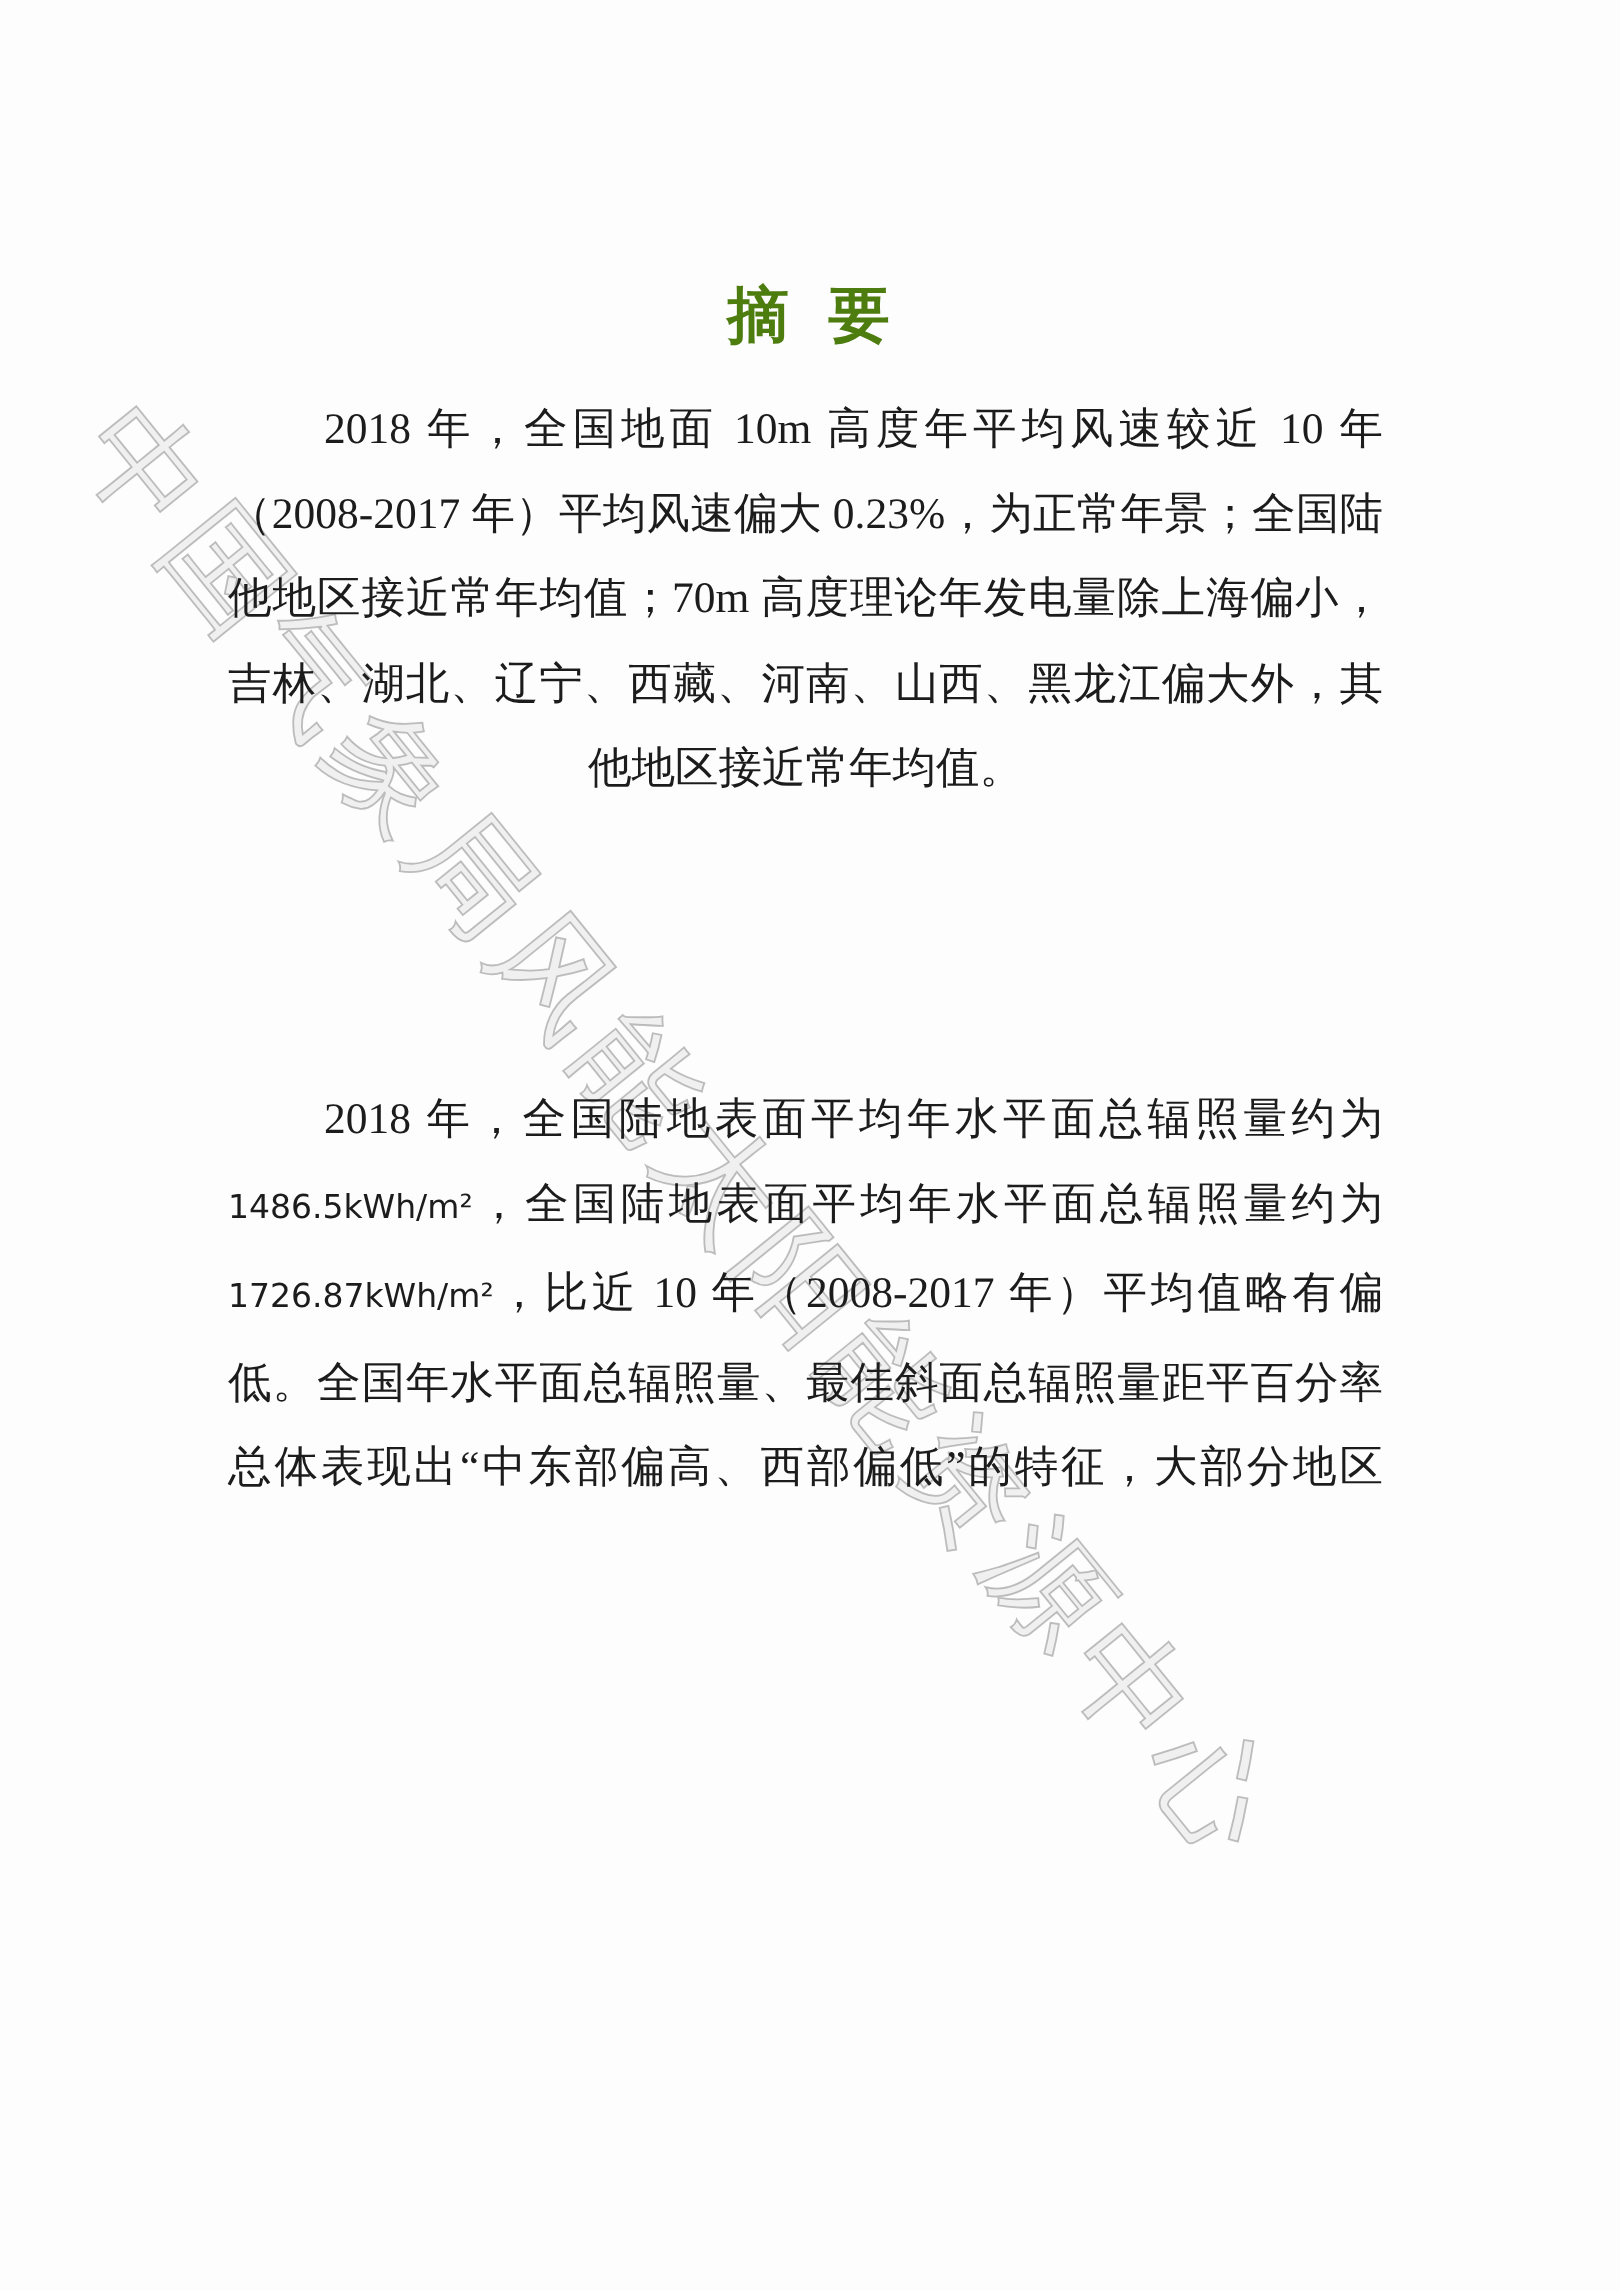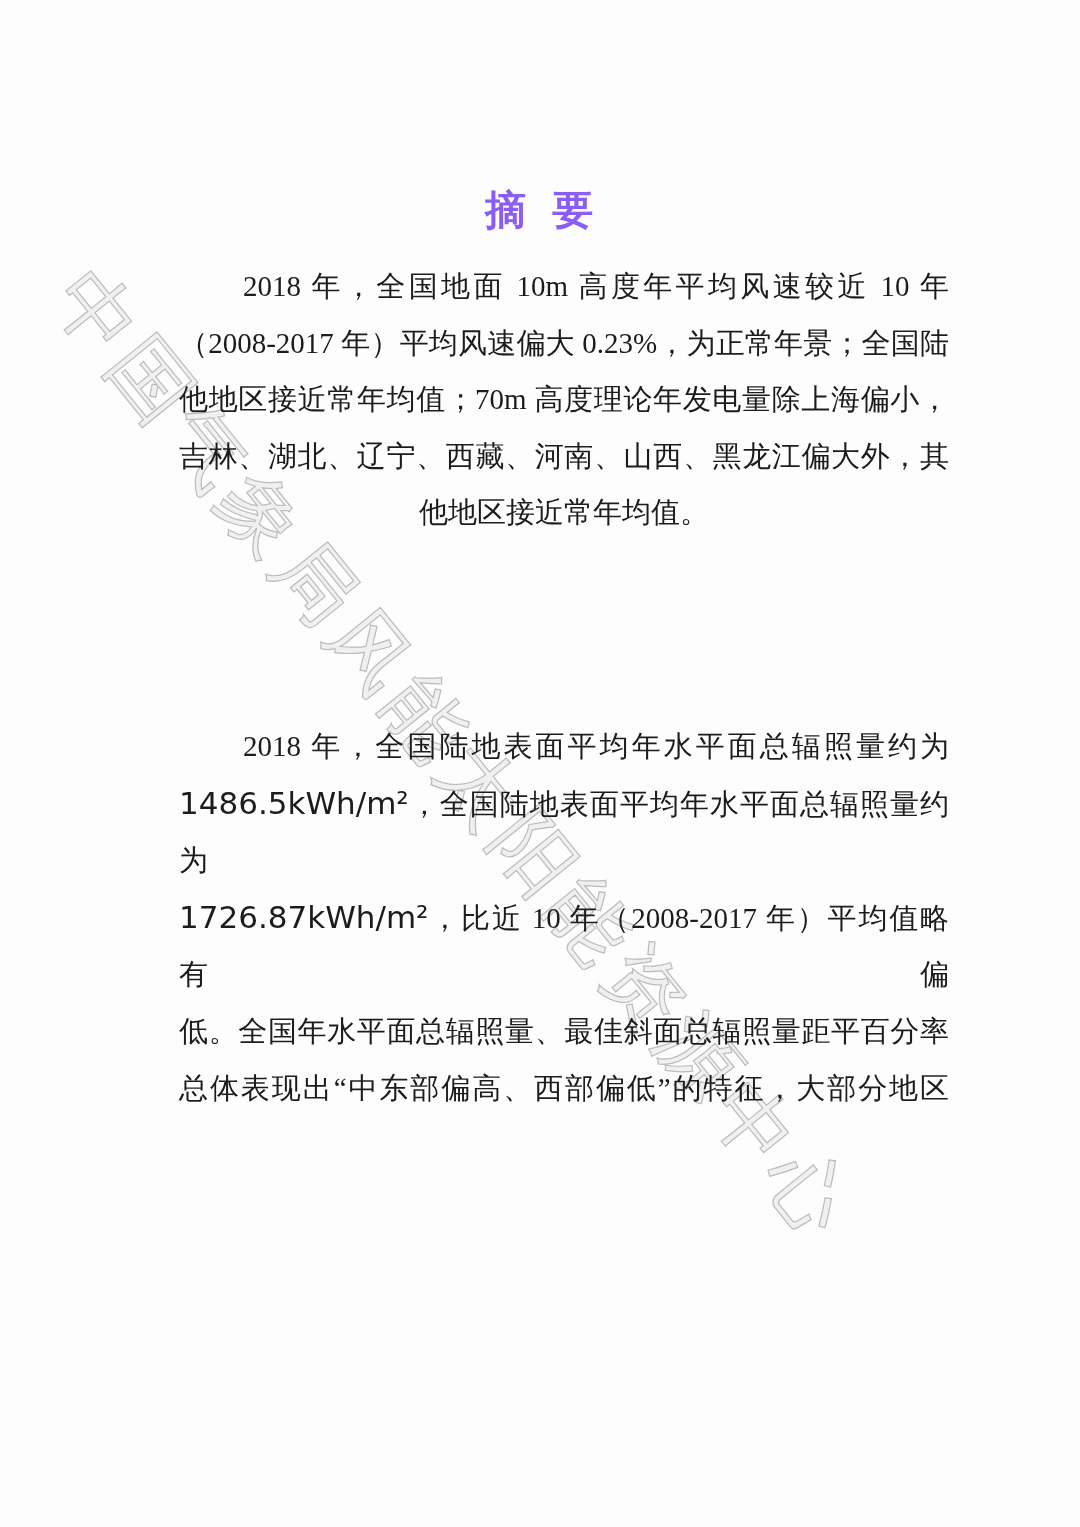--- a/index.html
+++ b/index.html
@@ -32,47 +32,46 @@
   }
   .doc-title {
     position: absolute;
     left: 0; top: 156px;
     width: 100%;
     text-align: center;
     font-size: 41px;
     font-weight: 700;
     letter-spacing: 2px;
     word-spacing: 12px;
-    color: #8b5cf6;
+    color: #4d7c0f;
     z-index: 2;
   }
   .para {
     position: absolute;
     left: 152px;
     width: 770px;
     z-index: 1;
-    margin-left: 27px;
   }
   .para-1 { top: 258px; }
   .para-2 { top: 718px; }
   .line {
     font-size: 29px;
     line-height: 56.6px;
     color: #1c1c1c;
     text-align: center;
   }
   .line.just {
     text-align: justify;
     text-align-last: justify;
     text-justify: inter-character;
   }
   .line.indent { text-indent: 64px; }
   .run-sans {
     font-family: "DejaVu Sans", "Liberation Sans", sans-serif;
-    font-size: 31px;
+    font-size: 22px;
   }
 </style>
 </head>
 <body>
 
 <div class="page">
   <div class="watermark">中国气象局风能太阳能资源中心</div>
 
   <h1 class="doc-title">摘 要</h1>
 

